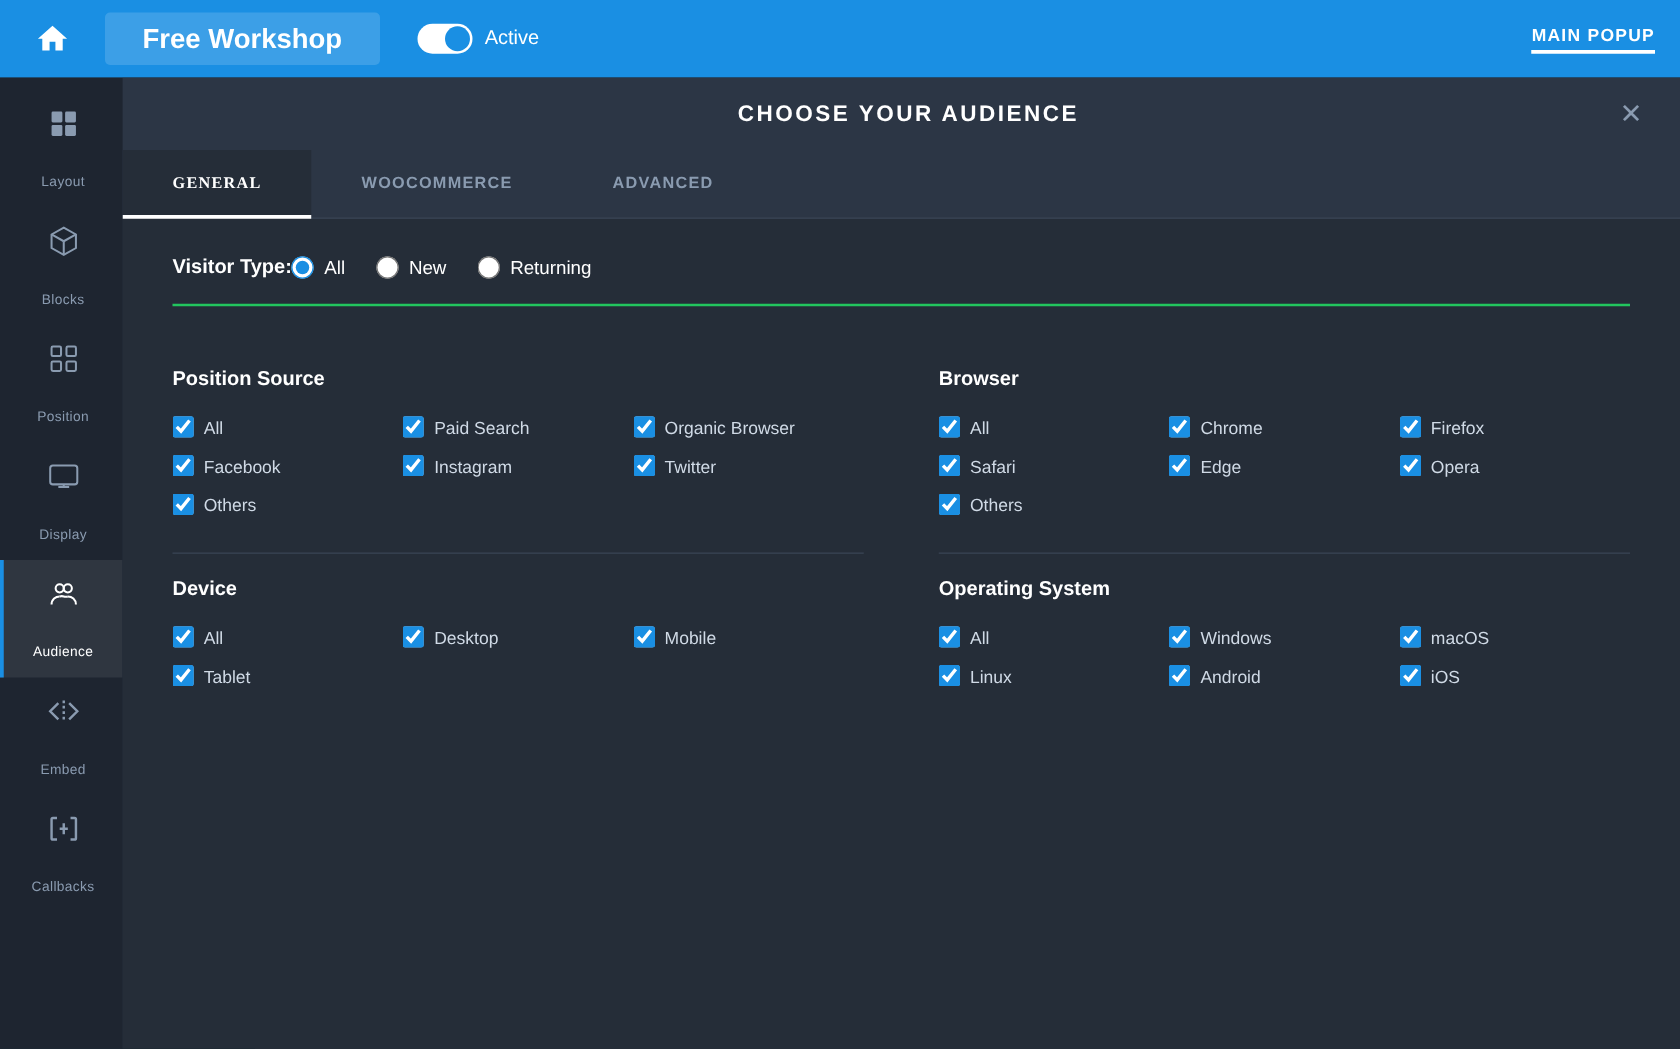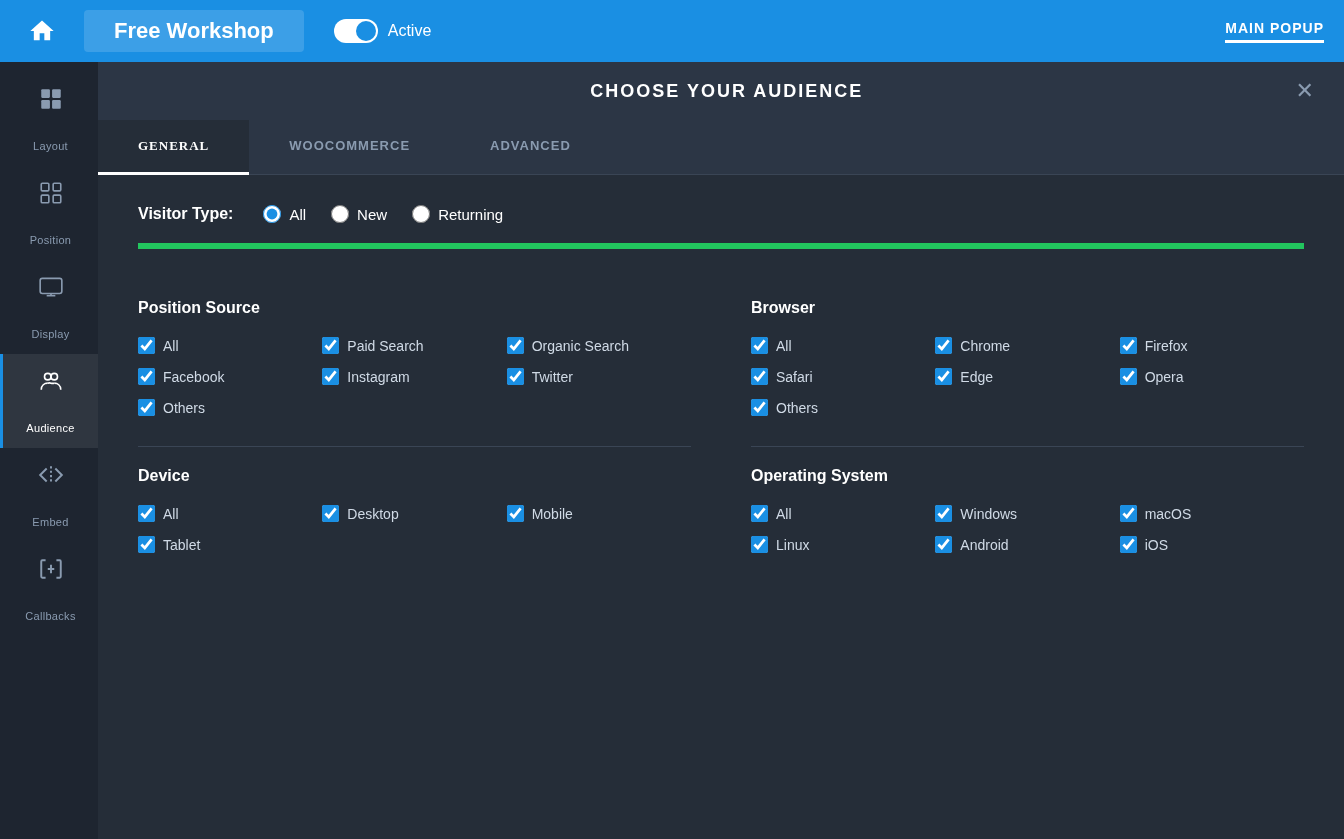--- a/index.html
+++ b/index.html
@@ -140,24 +140,23 @@
 
     
     .modal-body {
       padding: 30px 40px;
     }
 
     
     .visitor-type-row {
       display: flex;
       align-items: center;
-      gap: 30px;
       margin-bottom: 30px;
       padding-bottom: 20px;
-      border-bottom: 6px solid #22c55e;
+      border-bottom: 2px solid #22c55e;
     }
     .visitor-type-label {
       font-size: 16px;
       font-weight: 600;
       color: #fff;
     }
     .radio-group { display: flex; align-items: center; gap: 25px; }
     .radio-option {
       display: flex; align-items: center; gap: 8px;
       font-size: 15px; color: #fff; cursor: pointer;
@@ -230,20 +229,31 @@
         <svg width="26" height="26" viewBox="0 0 24 24" fill="currentColor">
           <rect x="3" y="3" width="8" height="8" rx="1"></rect>
           <rect x="13" y="3" width="8" height="8" rx="1"></rect>
           <rect x="3" y="13" width="8" height="8" rx="1"></rect>
           <rect x="13" y="13" width="8" height="8" rx="1"></rect>
         </svg>
       </span>
       <span class="sidebar-label">Layout</span>
     </div>
 
+    <div class="sidebar-item">
+      <span class="sidebar-icon">
+        <svg width="26" height="26" viewBox="0 0 24 24" fill="none" stroke="currentColor" stroke-width="1.5">
+          <path d="M12 2l9 5v10l-9 5-9-5V7z"></path>
+          <line x1="12" y1="12" x2="12" y2="22"></line>
+          <line x1="12" y1="12" x2="21" y2="7"></line>
+          <line x1="12" y1="12" x2="3" y2="7"></line>
+        </svg>
+      </span>
+      <span class="sidebar-label">Blocks</span>
+    </div>
 
     <div class="sidebar-item">
       <span class="sidebar-icon">
         <svg width="26" height="26" viewBox="0 0 24 24" fill="none" stroke="currentColor" stroke-width="1.5">
           <rect x="3" y="3" width="7" height="7" rx="1"></rect>
           <rect x="14" y="3" width="7" height="7" rx="1"></rect>
           <rect x="3" y="14" width="7" height="7" rx="1"></rect>
           <rect x="14" y="14" width="7" height="7" rx="1"></rect>
         </svg>
       </span>
@@ -340,21 +350,21 @@
             <label class="checkbox-option">
               <input type="checkbox" class="checkbox-input" checked="" style="">
               <span>All</span>
             </label>
             <label class="checkbox-option">
               <input type="checkbox" class="checkbox-input" checked="" style="">
               <span>Paid Search</span>
             </label>
             <label class="checkbox-option">
               <input type="checkbox" class="checkbox-input" checked="" style="">
-              <span>Organic Search</span>
+              <span>Organic Browser</span>
             </label>
             <label class="checkbox-option">
               <input type="checkbox" class="checkbox-input" checked="" style="">
               <span>Facebook</span>
             </label>
             <label class="checkbox-option">
               <input type="checkbox" class="checkbox-input" checked="" style="">
               <span>Instagram</span>
             </label>
             <label class="checkbox-option">

